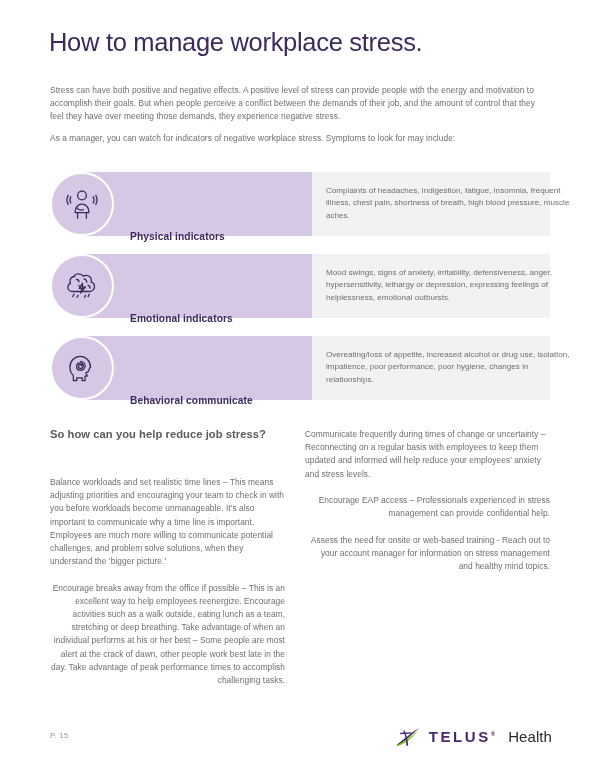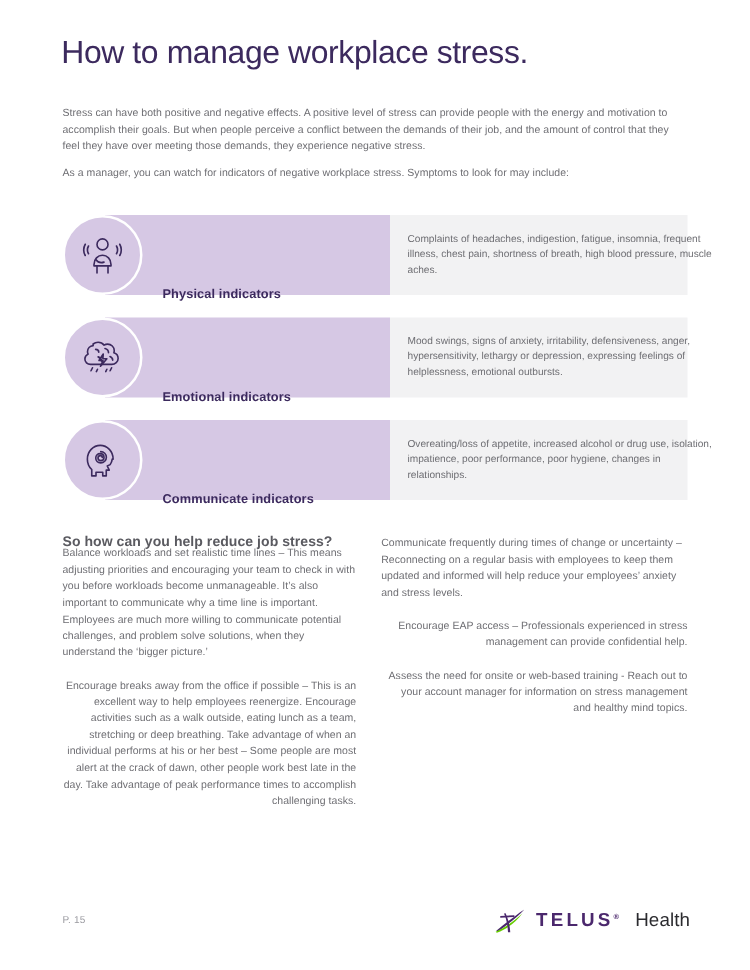--- a/index.html
+++ b/index.html
@@ -124,21 +124,21 @@
     left: 50px;
     top: 428px;
     font-size: 11.2px;
     color: #5a5a60;
     font-weight: 700;
     letter-spacing: 0.005em;
   }
   .col-left {
     position: absolute;
     left: 50px;
-    top: 436px;
+    top: 476px;
     width: 235px;
   }
   .col-right {
     position: absolute;
     left: 305px;
     top: 428px;
     width: 245px;
   }
   .col-left p, .col-right p {
     font-size: 8.4px;
@@ -242,21 +242,21 @@
 
     <div class="card">
       <div class="card-band"></div>
       <div class="card-panel"></div>
       <div class="card-circle">
         <svg width="40" height="40" viewBox="0 0 40 40" fill="none" stroke="#3c2a5e" stroke-width="1.3" stroke-linecap="round" stroke-linejoin="round">
           <path d="M28.5 19.3c0-6.1-4.6-11-10.3-11-5.7 0-10.3 4.9-10.3 11 0 3.3 1.4 6.3 3.5 8.3v5.1h3.4v-2.9h5.4v2.9h2.8v-4.6h2.4l-1.6-3.3 2.3-1.1c.9-1.3 1.5-2.8 1.7-4.4z"></path>
           <path d="M18.6 13.3c2.5 0 4.5 2 4.5 4.5s-2 4.5-4.5 4.5-4-1.8-4-3.9 1.6-3.5 3.5-3.5 3.1 1.4 3.1 3-1.2 2.6-2.6 2.6-2.2-1-2.2-2.1 1-1.9 1.9-1.9 1.5.7 1.5 1.4"></path>
         </svg>
       </div>
-      <div class="card-label">Communicate indicators</div>
+      <div class="card-label">Behavioral communicate</div>
       <div class="card-desc">Overeating/loss of appetite, increased alcohol or drug use, isolation, impatience, poor performance, poor hygiene, changes in relationships.</div>
     </div>
 
   </div>
 
   <h2 class="subheading">So how can you help reduce job stress?</h2>
 
   <div class="col-left">
     <p>Balance workloads and set realistic time lines – This means adjusting priorities and encouraging your team to check in with you before workloads become unmanageable. It’s also important to communicate why a time line is important. Employees are much more willing to communicate potential challenges, and problem solve solutions, when they understand the ‘bigger picture.’</p>
     <p>Encourage breaks away from the office if possible – This is an excellent way to help employees reenergize. Encourage activities such as a walk outside, eating lunch as a team, stretching or deep breathing. Take advantage of when an individual performs at his or her best – Some people are most alert at the crack of dawn, other people work best late in the day. Take advantage of peak performance times to accomplish challenging tasks.</p>

